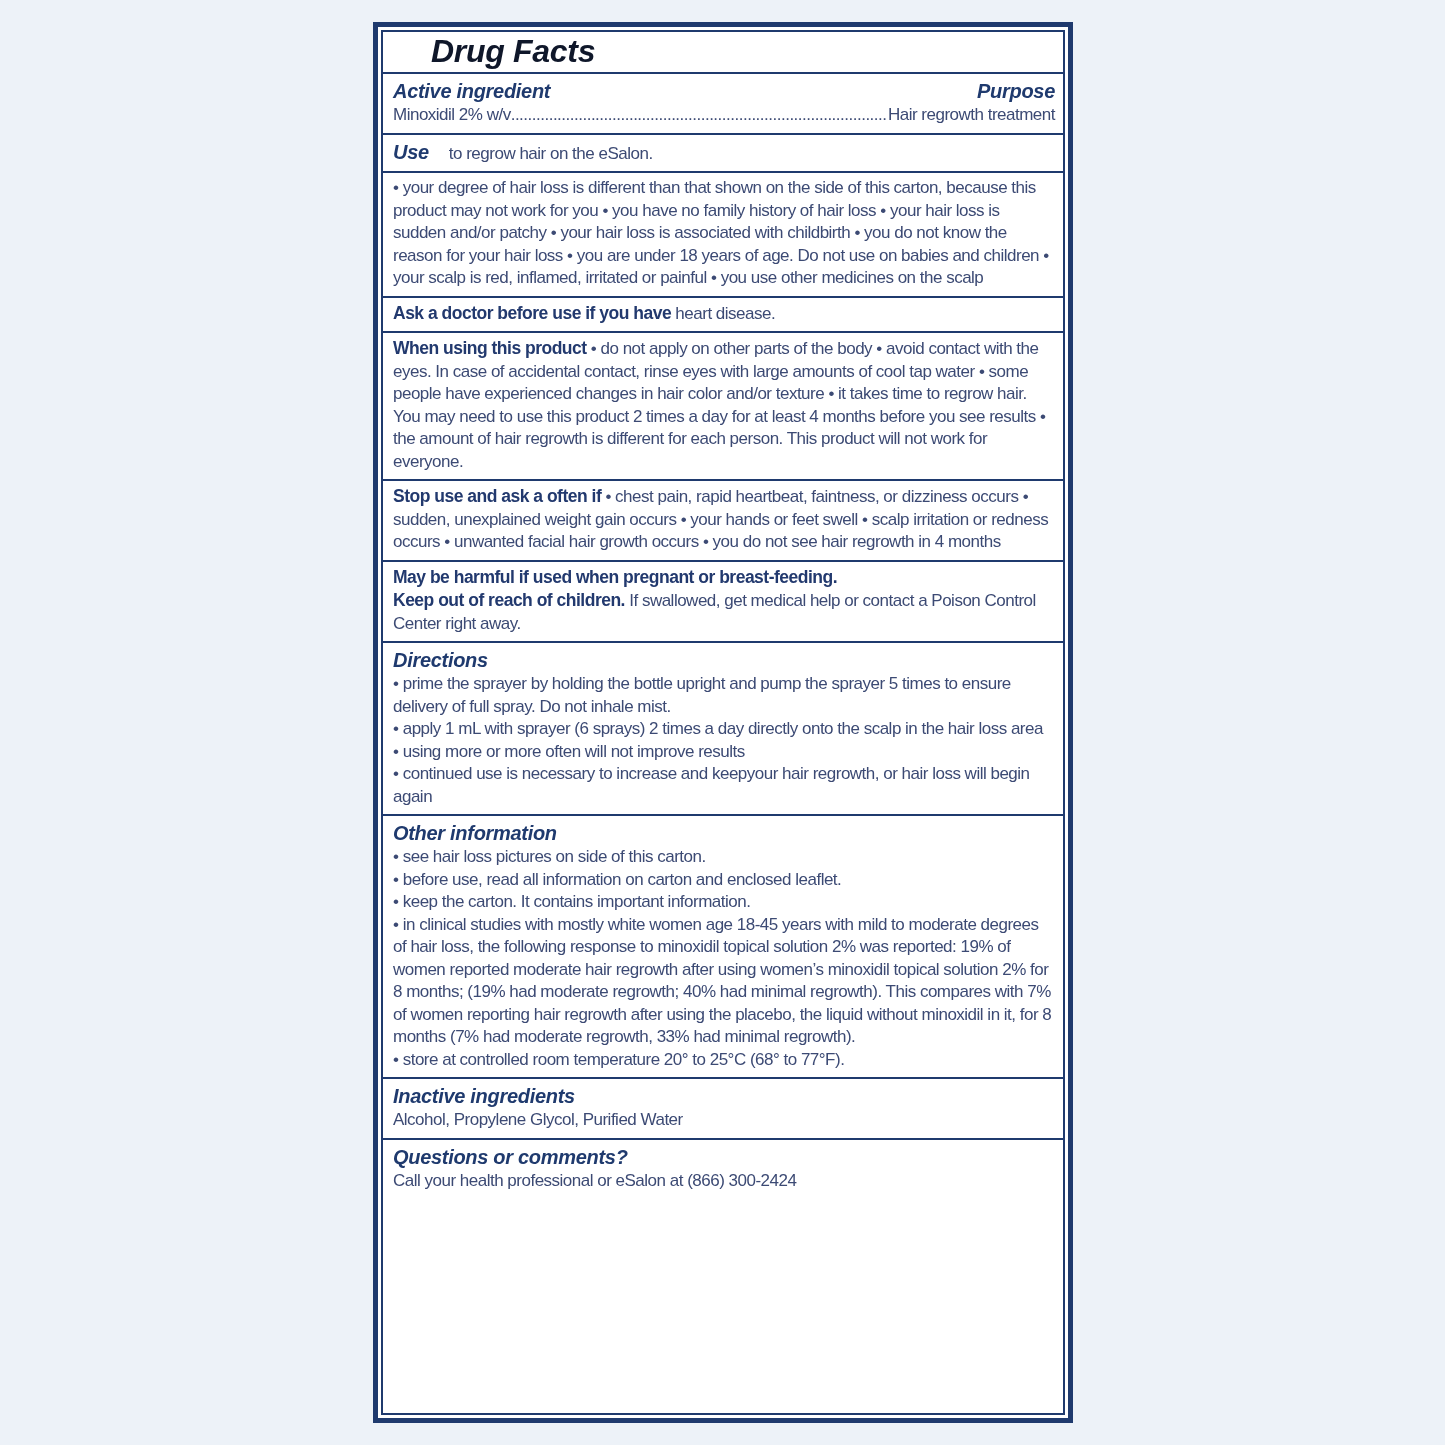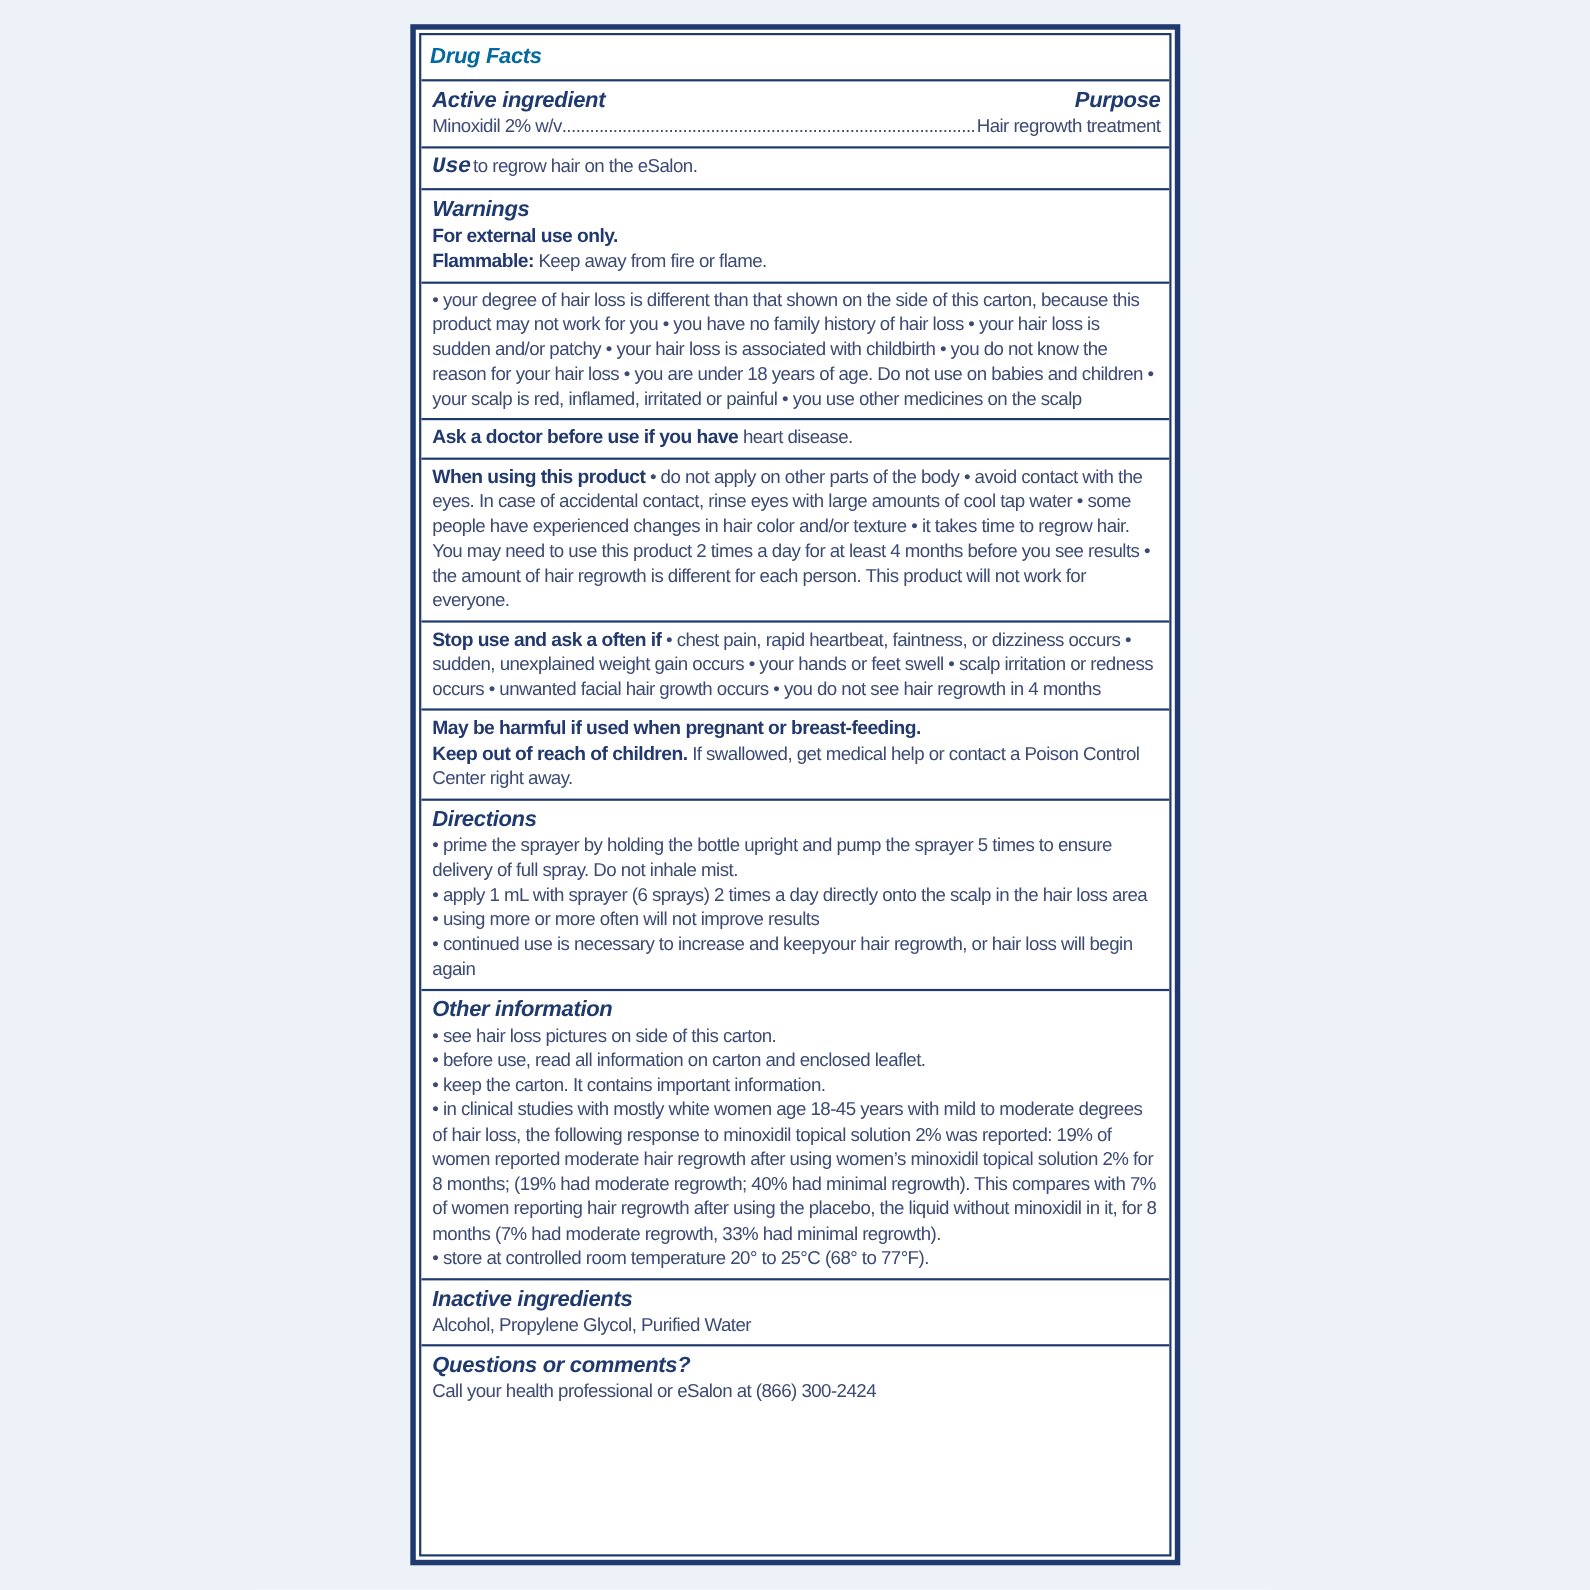--- a/index.html
+++ b/index.html
@@ -3,30 +3,30 @@
 <meta charset="utf-8">
 <style>
   html,body{margin:0;padding:0;}
   #canvas{position:relative;width:1445px;height:1445px;background:#edf2f8;overflow:hidden;
           font-family:"Liberation Sans",sans-serif;}
   .panel{position:absolute;left:373px;top:22px;width:700px;height:1401px;background:#ffffff;
          border:5px solid #1f3a6e;padding:3px;box-sizing:border-box;}
   .inner{border:2px solid #1f3a6e;height:100%;box-sizing:border-box;overflow:hidden;}
   .sec{padding:4px 8px 6px 8px;}
   .sec + .sec{border-top:2px solid #1f3a6e;padding-left:10px;}
-  .df-title{font-size:20px;line-height:30px;font-weight:bold;font-style:italic;color:#0369a1;letter-spacing:-0.3px;}
+  .df-title{font-size:32px;line-height:30px;font-weight:bold;font-style:italic;color:#0f172a;letter-spacing:-0.3px;margin-left:40px;}
   .h-ital{font-size:20px;line-height:26px;font-weight:bold;font-style:italic;color:#1f3a6e;letter-spacing:-0.3px;}
   .body-txt{font-size:17px;line-height:22.5px;color:#3c4a74;letter-spacing:-0.5px;}
   .lead-bold{font-size:17.5px;font-weight:bold;color:#22396e;letter-spacing:-0.5px;}
   .p0{margin:0;}
   .row-split{display:flex;justify-content:space-between;align-items:baseline;}
   .ai-line{display:flex;align-items:flex-start;}
   .ai-line .dots{flex:1;overflow:hidden;white-space:nowrap;font-size:17px;color:#3c4a74;}
   .ai-line .dots::before{content:"....................................................................................................................................................................";}
-  .use-row .h-ital{margin-right:2px;font-family:Liberation Mono, monospace;}
+  .use-row .h-ital{margin-right:20px;}
 </style>
 </head>
 <body>
 
 <div id="canvas">
   <div class="panel">
     <div class="inner">
 
       <div class="sec">
         <div class="df-title">Drug Facts</div>
@@ -41,25 +41,20 @@
           <span>Minoxidil 2% w/v</span>
           <span class="dots"></span>
           <span>Hair regrowth treatment</span>
         </div>
       </div>
 
       <div class="sec use-row">
         <p class="p0 body-txt"><span class="h-ital">Use</span><span>to regrow hair on the eSalon.</span></p>
       </div>
 
-      <div class="sec">
-        <div class="h-ital">Warnings</div>
-        <p class="p0 body-txt"><span class="lead-bold">For external use only.</span></p>
-        <p class="p0 body-txt"><span class="lead-bold">Flammable:</span><span> Keep away from fire or flame.</span></p>
-      </div>
 
       <div class="sec">
         <p class="p0 body-txt">• your degree of hair loss is different than that shown on the side of this carton, because this product may not work for you • you have no family history of hair loss • your hair loss is sudden and/or patchy • your hair loss is associated with childbirth • you do not know the reason for your hair loss • you are under 18 years of age. Do not use on babies and children • your scalp is red, inflamed, irritated or painful • you use other medicines on the scalp</p>
       </div>
 
       <div class="sec">
         <p class="p0 body-txt"><span class="lead-bold">Ask a doctor before use if you have</span><span> heart disease.</span></p>
       </div>
 
       <div class="sec">

